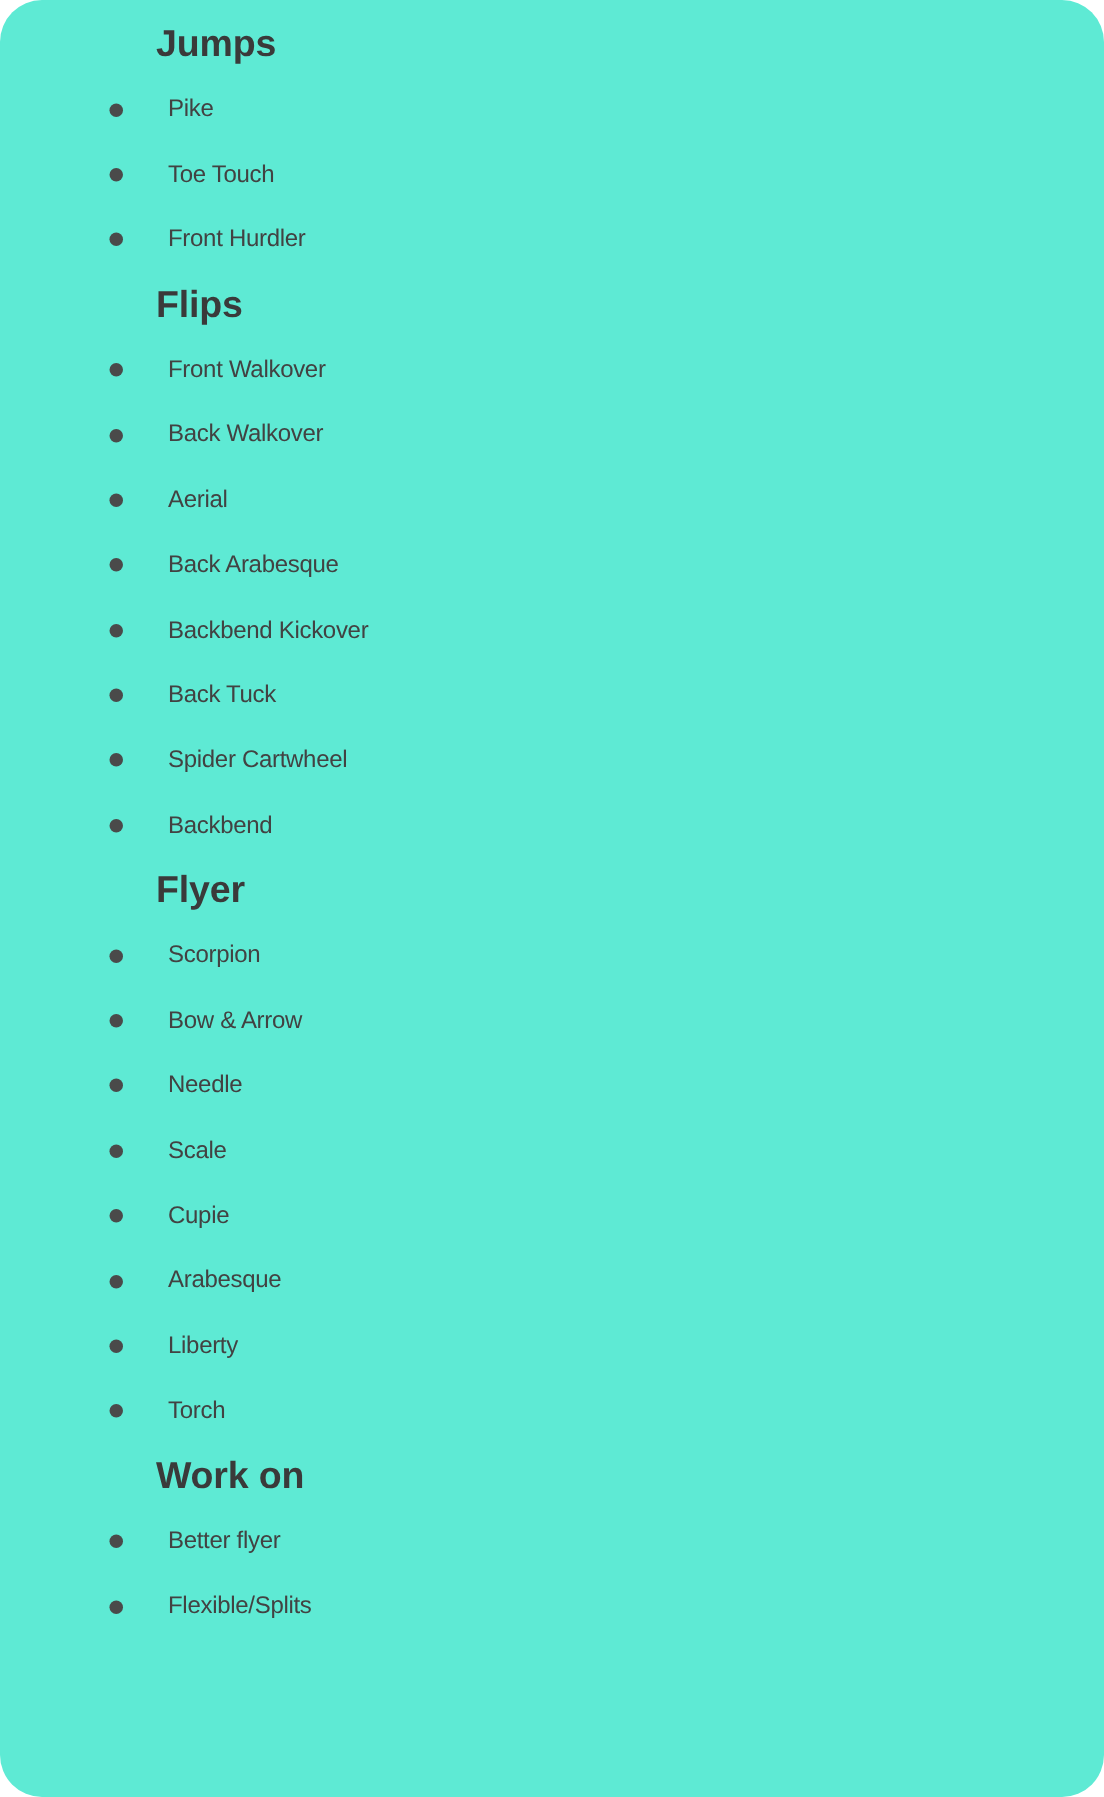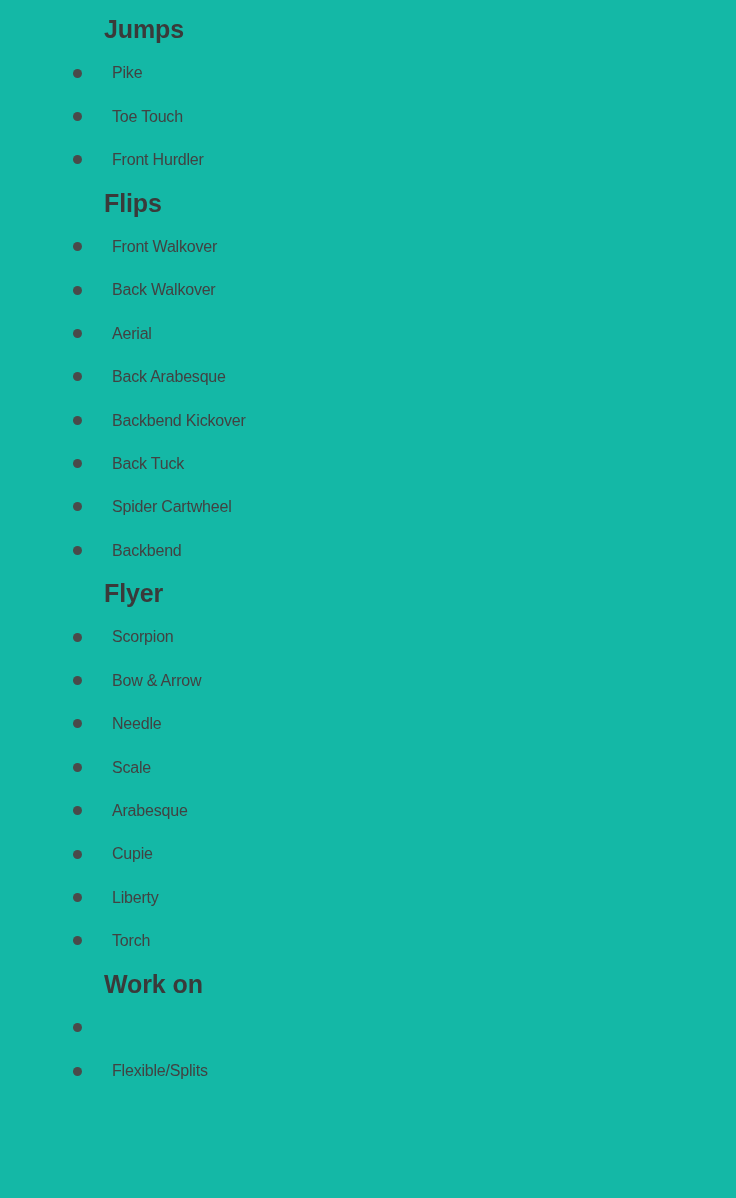--- a/index.html
+++ b/index.html
@@ -9,24 +9,25 @@
   }
   body {
     width: 736px;
     height: 1198px;
     font-family: "Liberation Sans", sans-serif;
     -webkit-font-smoothing: antialiased;
   }
   .note-page {
     width: 736px;
     height: 1198px;
-    background: #14b8a6;
+    background: #5eead4;
     box-sizing: border-box;
     padding: 8px 0 0 0;
     overflow: hidden;
+    border-radius: 28px;
   }
   .outline {
     list-style: none;
     margin: 0;
     padding: 0;
   }
   .row {
     position: relative;
     height: 43.4px;
     line-height: 43.4px;
@@ -77,21 +78,21 @@
       <li class="row item"><span class="bullet"></span><span class="label">Back Arabesque</span></li>
       <li class="row item"><span class="bullet"></span><span class="label">Backbend Kickover</span></li>
       <li class="row item"><span class="bullet"></span><span class="label">Back Tuck</span></li>
       <li class="row item"><span class="bullet"></span><span class="label">Spider Cartwheel</span></li>
       <li class="row item"><span class="bullet"></span><span class="label">Backbend</span></li>
       <li class="row heading"><span class="label">Flyer</span></li>
       <li class="row item"><span class="bullet"></span><span class="label">Scorpion</span></li>
       <li class="row item"><span class="bullet"></span><span class="label">Bow &amp; Arrow</span></li>
       <li class="row item"><span class="bullet"></span><span class="label">Needle</span></li>
       <li class="row item"><span class="bullet"></span><span class="label">Scale</span></li>
+      <li class="row item"><span class="bullet"></span><span class="label">Cupie</span></li>
       <li class="row item"><span class="bullet"></span><span class="label">Arabesque</span></li>
-      <li class="row item"><span class="bullet"></span><span class="label">Cupie</span></li>
       <li class="row item"><span class="bullet"></span><span class="label">Liberty</span></li>
       <li class="row item"><span class="bullet"></span><span class="label">Torch</span></li>
       <li class="row heading"><span class="label">Work on</span></li>
-      <li class="row item"><span class="bullet"></span></li>
+      <li class="row item"><span class="bullet"></span><span class="label">Better flyer</span></li>
       <li class="row item"><span class="bullet"></span><span class="label">Flexible/Splits</span></li>
     </ul>
 </div>
 
 </body></html>

